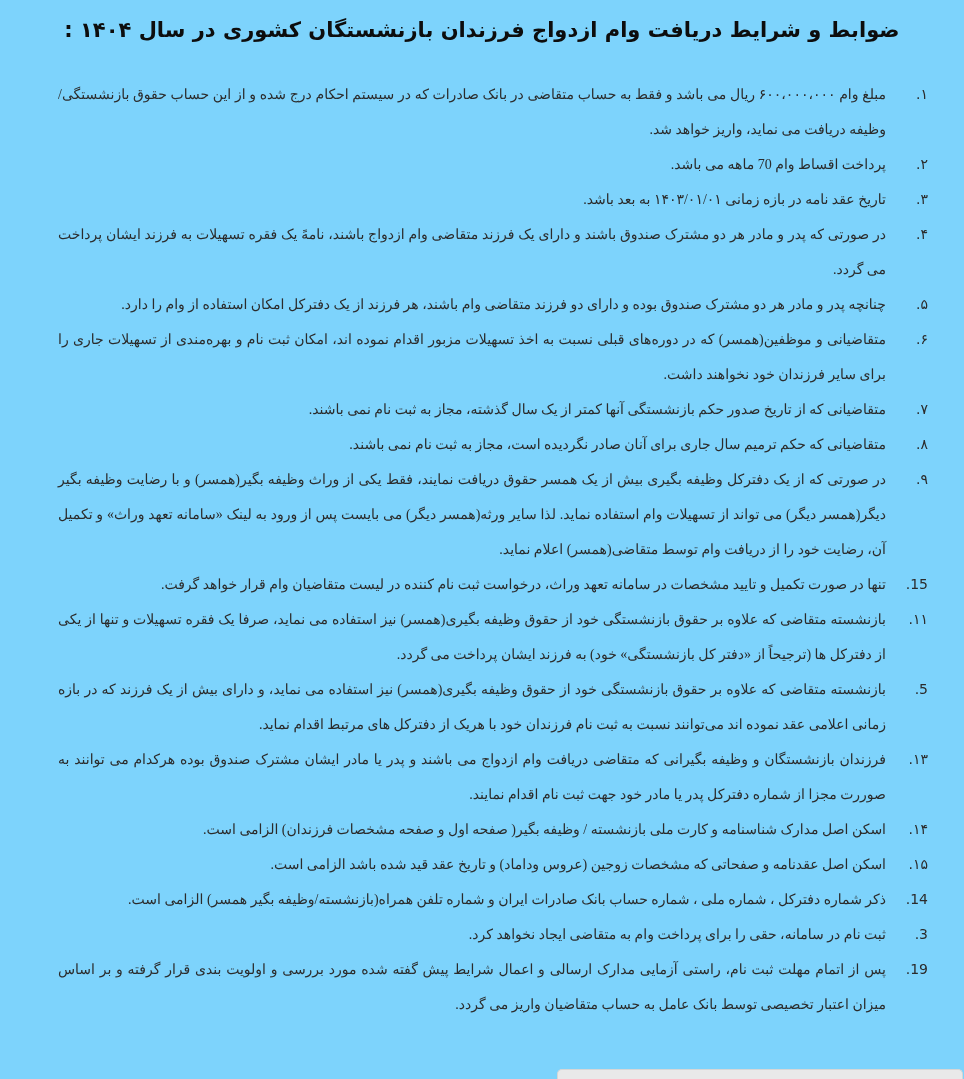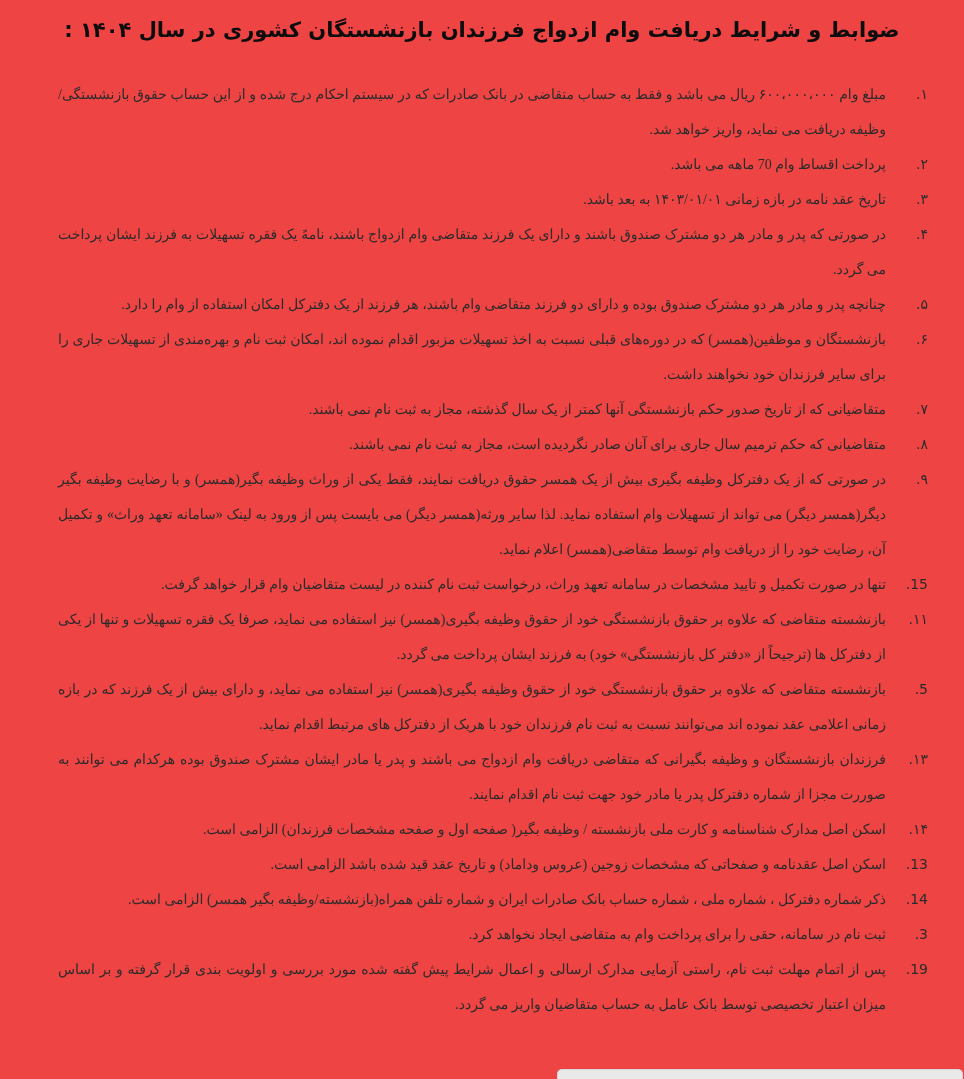--- a/index.html
+++ b/index.html
@@ -4,21 +4,21 @@
 <style>
   html, body {
     margin: 0;
     padding: 0;
     background: #ffffff;
   }
   .page {
     position: relative;
     width: 964px;
     height: 1079px;
-    background: #ef4444;
+    background: #7dd3fc;
     overflow: hidden;
     direction: rtl;
     font-family: "DejaVu Sans", sans-serif;
   }
   .title {
     margin: 0;
     padding: 16px 40px 6px 40px;
     font-size: 21px;
     font-weight: bold;
     color: #0d0d0d;
@@ -87,21 +87,21 @@
       <span class="txt">در صورتی که پدر و مادر هر دو مشترک صندوق باشند و دارای یک فرزند متقاضی وام ازدواج باشند، نامهً یک فقره تسهیلات به فرزند ایشان پرداخت می گردد.</span>
     </li>
 
     <li class="item">
       <span class="num">۵.</span>
       <span class="txt">چنانچه پدر و مادر هر دو مشترک صندوق بوده و دارای دو فرزند متقاضی وام باشند، هر فرزند از یک دفترکل امکان استفاده از  وام را دارد.</span>
     </li>
 
     <li class="item">
       <span class="num">۶.</span>
-      <span class="txt">بازنشستگان و موظفین(همسر) که در دوره‌های قبلی نسبت به اخذ تسهیلات مزبور اقدام نموده اند، امکان ثبت نام و بهره‌مندی از تسهیلات جاری را برای سایر فرزندان خود نخواهند داشت.</span>
+      <span class="txt">متقاضیانی و موظفین(همسر) که در دوره‌های قبلی نسبت به اخذ تسهیلات مزبور اقدام نموده اند، امکان ثبت نام و بهره‌مندی از تسهیلات جاری را برای سایر فرزندان خود نخواهند داشت.</span>
     </li>
 
     <li class="item">
       <span class="num">۷.</span>
       <span class="txt">متقاضیانی که از تاریخ صدور حکم بازنشستگی آنها کمتر از یک سال گذشته، مجاز به ثبت نام نمی باشند.</span>
     </li>
 
     <li class="item">
       <span class="num">۸.</span>
       <span class="txt">متقاضیانی که حکم ترمیم سال جاری برای آنان صادر نگردیده است، مجاز به ثبت نام نمی باشند.</span>
@@ -131,21 +131,21 @@
       <span class="num">۱۳.</span>
       <span class="txt">فرزندان بازنشستگان و وظیفه بگیرانی که متقاضی دریافت وام ازدواج می باشند و پدر یا مادر ایشان مشترک صندوق بوده هرکدام می توانند به صوررت مجزا از شماره دفترکل پدر یا مادر خود جهت ثبت نام اقدام نمایند.</span>
     </li>
 
     <li class="item">
       <span class="num">۱۴.</span>
       <span class="txt">اسکن اصل مدارک شناسنامه و کارت ملی بازنشسته / وظیفه بگیر( صفحه اول و صفحه مشخصات فرزندان) الزامی است.</span>
     </li>
 
     <li class="item">
-      <span class="num">13.</span>
+      <span class="num">۱۵.</span>
       <span class="txt">اسکن اصل عقدنامه و صفحاتی که مشخصات زوجین (عروس وداماد) و تاریخ عقد قید شده باشد الزامی است.</span>
     </li>
 
     <li class="item">
       <span class="num">14.</span>
       <span class="txt">ذکر شماره دفترکل ، شماره ملی ، شماره حساب بانک صادرات ایران و شماره تلفن همراه(بازنشسته/وظیفه بگیر همسر) الزامی است.</span>
     </li>
 
     <li class="item">
       <span class="num">3.</span>

